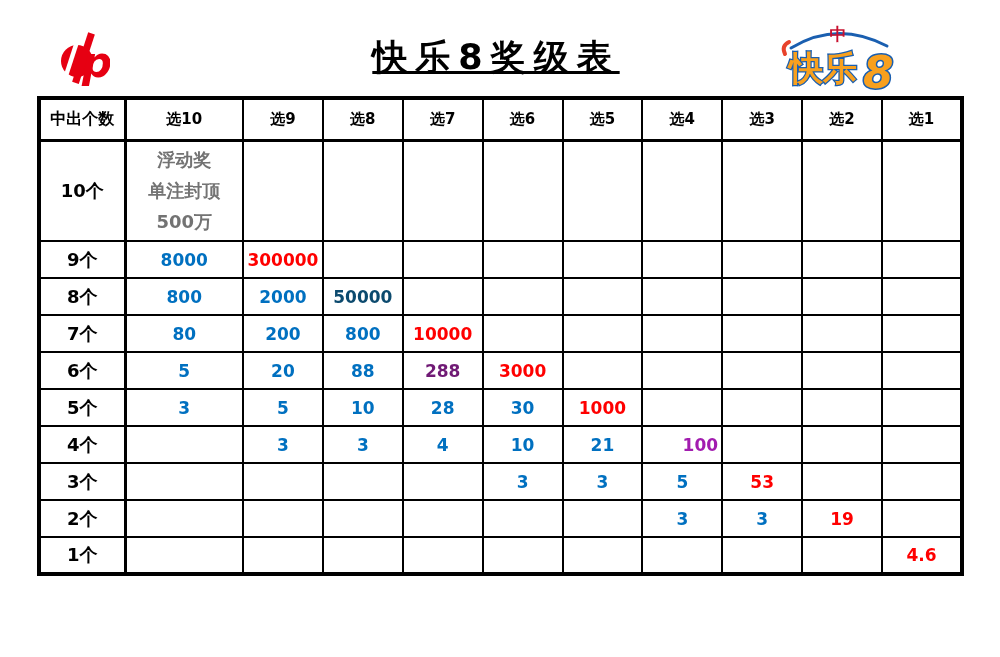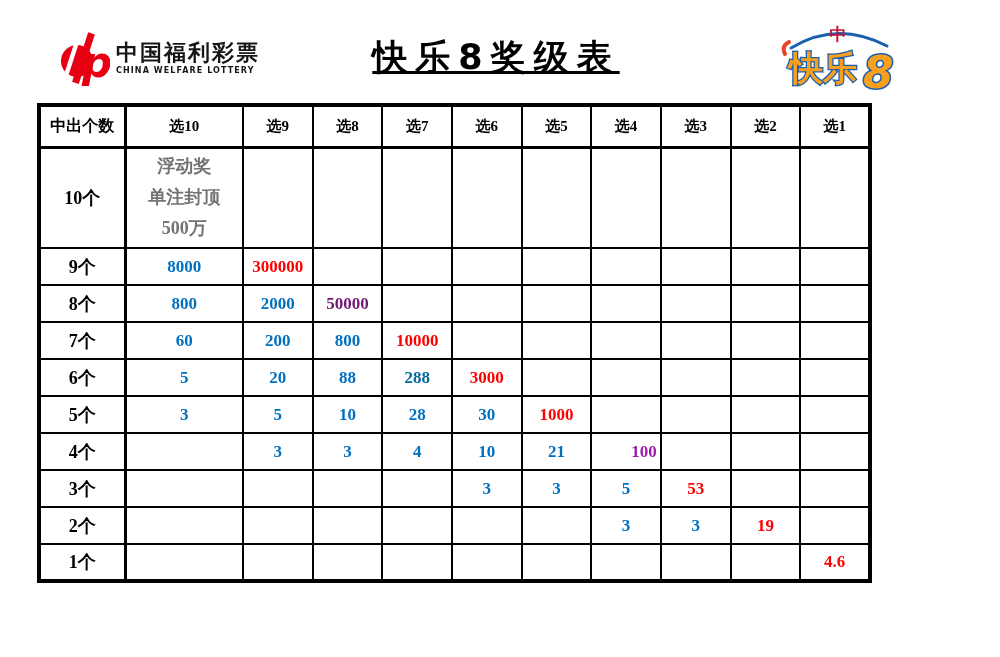--- a/index.html
+++ b/index.html
@@ -10,22 +10,22 @@
   
   .logo-left { position:absolute; left:56px; top:30px; display:flex; align-items:center; gap:6px; }
   .logo-left .texts { display:flex; flex-direction:column; justify-content:center; }
   .logo-left .cn { font-size:22px; font-weight:bold; color:#161616; letter-spacing:2px; line-height:1.1; }
   .logo-left .en { font-size:8px; font-weight:bold; color:#161616; letter-spacing:1.1px; margin-top:1px; }
   .page-title { position:absolute; left:0; right:8px; top:34px; text-align:center;
                 font-size:35px; font-weight:bold; color:#000; letter-spacing:8px;text-decoration:underline; }
   .logo-right { position:absolute; left:775px; top:14px; width:130px; height:84px; }
 
   
-  table.prize { position:absolute; left:37px; top:103px; width:835px;
-                border-collapse:collapse; table-layout:fixed; background:#fff;font-family:Liberation Serif, serif; }
+  table.prize { position:absolute; left:37px; top:96px; width:927px;
+                border-collapse:collapse; table-layout:fixed; background:#fff; }
   .prize th, .prize td { border:2px solid #000; text-align:center; vertical-align:middle;
                          overflow:hidden; }
   .prize { border:4px solid #000; }
   .prize thead th { height:42px; font-size:15px; font-weight:bold; color:#000;
                     border-bottom:3px solid #000; }
   .prize thead th:first-child { font-size:16px; }
   .prize tbody th { font-size:18px; font-weight:bold; color:#000; }
   .prize th.rowlabel, .prize thead th:first-child { border-right:3px solid #000; }
   .prize tbody tr { height:37px; }
   .prize tbody tr.tall { height:101px; }
@@ -37,24 +37,20 @@
 
 <div class="page">
 
   <div class="logo-left">
     <svg width="54" height="56" viewBox="0 0 54 56">
       <circle cx="21" cy="31" r="16" fill="#e60012"></circle>
       <rect x="24" y="2" width="7" height="52" fill="#e60012" transform="rotate(18 27 28)"></rect>
       <rect x="14" y="4" width="4.5" height="50" fill="#ffffff" transform="rotate(18 27 28)"></rect>
       <text x="26" y="47" font-size="42" font-weight="bold" font-style="italic" fill="#e60012" font-family="DejaVu Sans, sans-serif">p</text>
     </svg>
-    <div class="texts">
-      <div class="cn">中国福利彩票</div>
-      <div class="en">CHINA WELFARE LOTTERY</div>
-    </div>
   </div>
 
   <div class="page-title">快乐8奖级表</div>
 
   <svg class="logo-right" viewBox="0 0 130 84">
     <path d="M16 34 Q 62 6 112 32" fill="none" stroke="#1a5fb0" stroke-width="3" stroke-linecap="round"></path>
     <path d="M10 40 q -4 -8 4 -12" fill="none" stroke="#e8432c" stroke-width="4" stroke-linecap="round"></path>
     <text x="63" y="26" font-size="17" font-weight="bold" text-anchor="middle" fill="#c8102e" font-family="DejaVu Sans, sans-serif">中</text>
     <text x="14" y="66" font-size="34" font-weight="bold" paint-order="stroke" stroke="#1a5fb0" stroke-width="2.5" fill="#f8a01e" font-family="DejaVu Sans, sans-serif">快乐</text>
     <text x="88" y="74" font-size="44" font-weight="bold" paint-order="stroke" stroke="#1a5fb0" stroke-width="3" fill="#f8a01e" font-style="italic" font-family="DejaVu Sans, sans-serif">8</text>
@@ -117,48 +113,48 @@
           <td></td>
           <td></td>
           <td></td>
           <td></td>
           <td></td>
         </tr>
         <tr>
           <th class="rowlabel">8个</th>
           <td style="color: rgb(0, 112, 192);">800</td>
           <td style="color: rgb(0, 112, 192); margin-top: 33px;">2000</td>
-          <td style="color: #701a75;">50000</td>
+          <td style="color: #0c4a6e;">50000</td>
           <td></td>
           <td></td>
           <td></td>
           <td></td>
           <td></td>
           <td></td>
           <td></td>
         </tr>
         <tr>
           <th class="rowlabel">7个</th>
-          <td style="color: rgb(0, 112, 192);">60</td>
+          <td style="color: rgb(0, 112, 192);">80</td>
           <td style="color: rgb(0, 112, 192);">200</td>
           <td style="color: rgb(0, 112, 192);">800</td>
           <td style="color: rgb(255, 0, 0);">10000</td>
           <td></td>
           <td></td>
           <td></td>
           <td></td>
           <td></td>
           <td></td>
         </tr>
         <tr>
           <th class="rowlabel">6个</th>
           <td style="color: rgb(0, 112, 192);">5</td>
           <td style="color: rgb(0, 112, 192);">20</td>
           <td style="color: rgb(0, 112, 192);">88</td>
-          <td style="color: #0369a1;">288</td>
+          <td style="color: #701a75;">288</td>
           <td style="color: rgb(255, 0, 0);">3000</td>
           <td></td>
           <td></td>
           <td></td>
           <td></td>
           <td></td>
         </tr>
         <tr>
           <th class="rowlabel">5个</th>
           <td style="color: rgb(0, 112, 192);">3</td>

